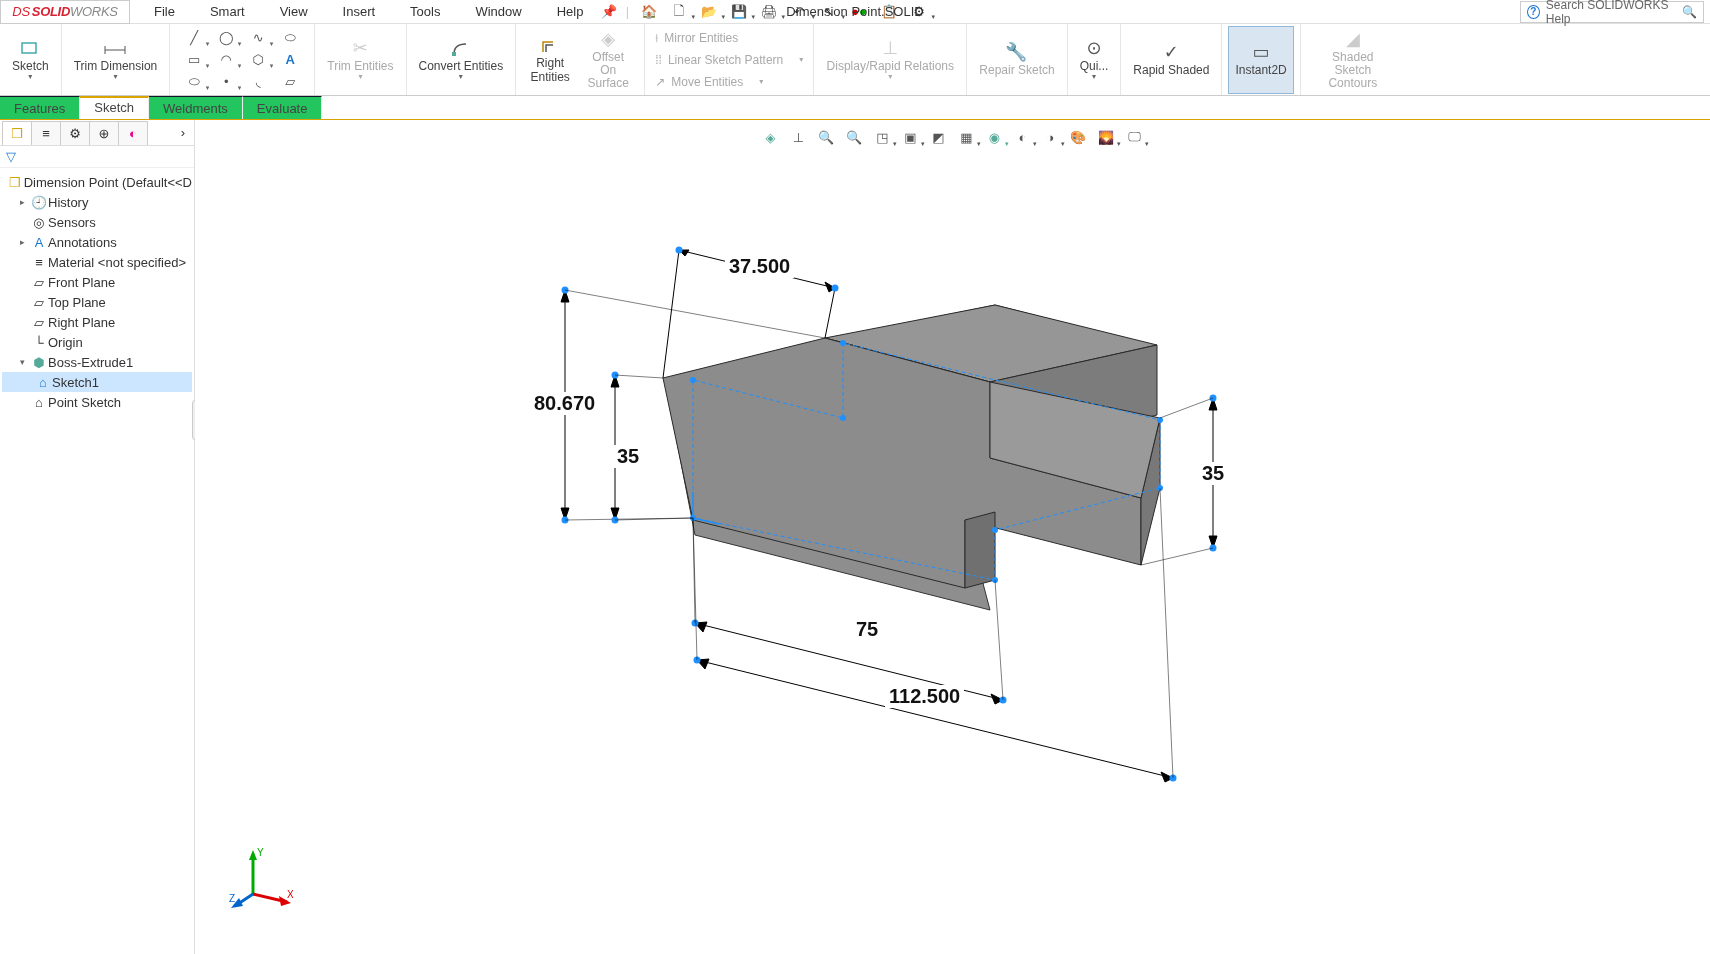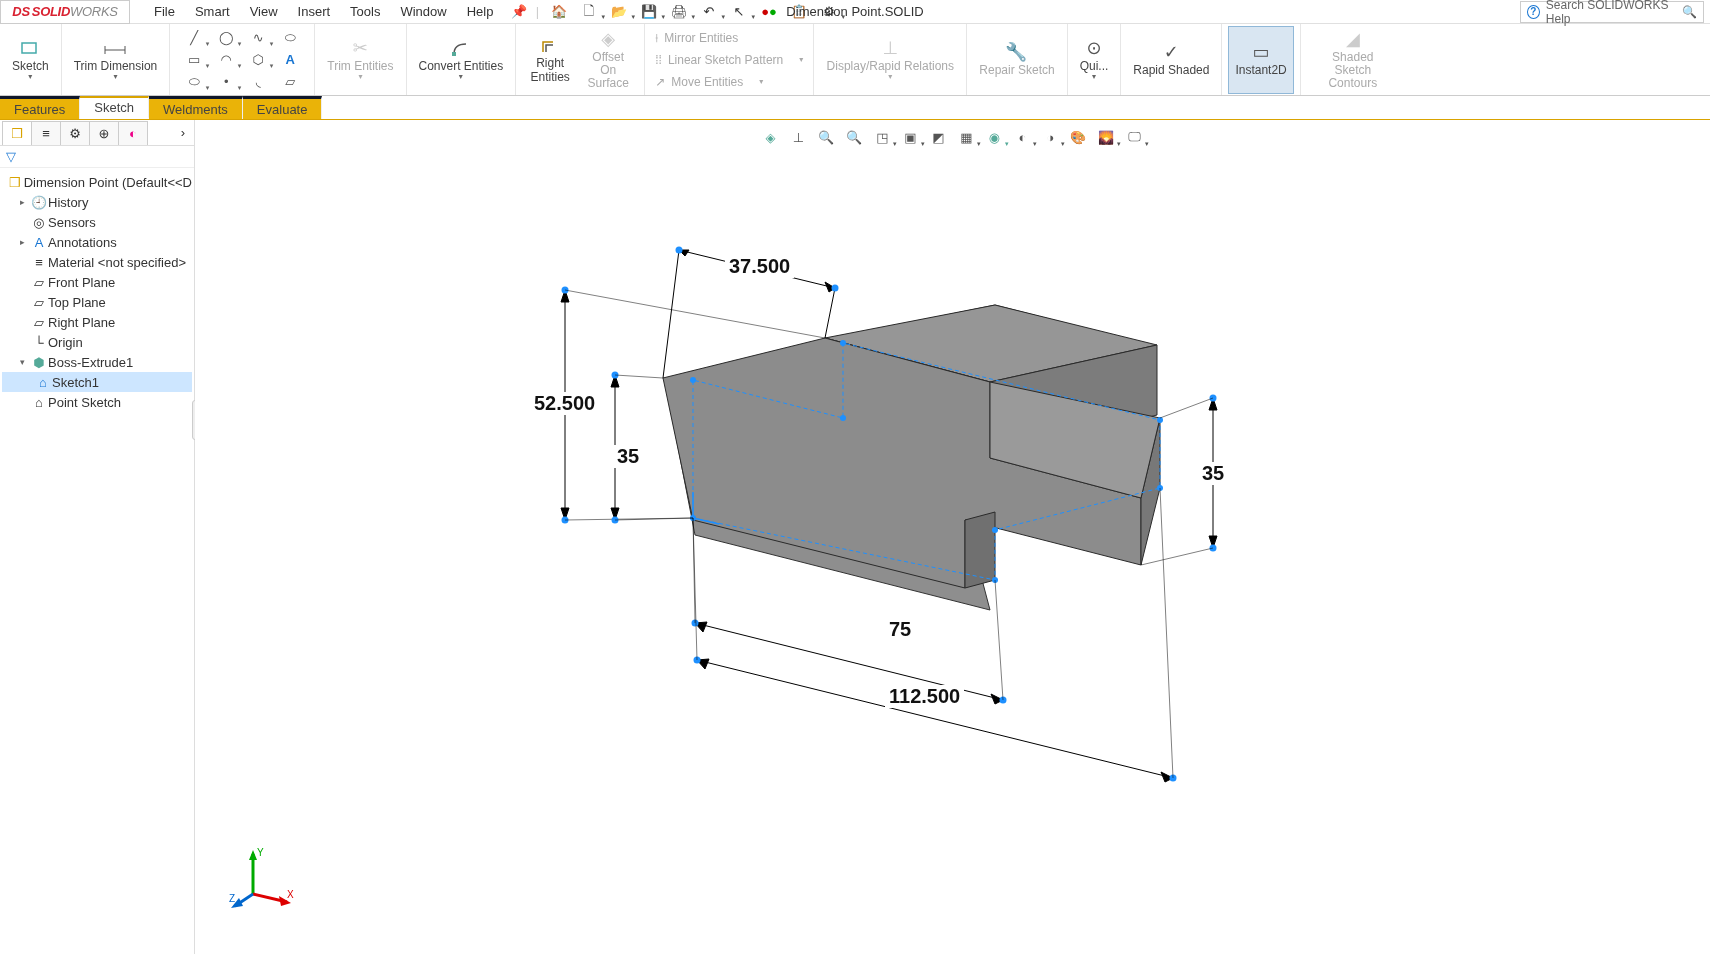--- a/index.html
+++ b/index.html
@@ -2,21 +2,21 @@
 <html><head>
 <meta charset="utf-8">
 <style>
   * { box-sizing: border-box; font-family: "Segoe UI", Arial, sans-serif; }
   body { margin:0; padding:0; width:1710px; height:954px; background:#fff; overflow:hidden; color:#333; font-size:13px; }
   
   
   .menubar { height:24px; display:flex; align-items:center; border-bottom:1px solid #e0e0e0; }
   .logo { width:130px; height:24px; display:flex; align-items:center; justify-content:center; font-weight:bold; font-style:italic; color:#d92231; border:1px solid #ccc; font-size:13px; letter-spacing:-0.3px;}
   .logo .light { color:#888; font-weight:normal; }
-  .menus { display:flex; gap:0; margin-left:14px; }
+  .menus { display:flex; gap:15px; margin-left:14px; }
   .menu-item { padding:0 10px; height:24px; display:flex; align-items:center; cursor:default; font-size:13px; color:#333; }
   .pin-icon { color:#1976d2; margin:0 8px; }
   .quickbar { display:flex; align-items:center; gap:2px; margin-left:6px; }
   .qbtn { width:28px; height:22px; display:flex; align-items:center; justify-content:center; position:relative; }
   .qbtn .dd { position:absolute; right:-2px; bottom:2px; font-size:7px; color:#555; }
   .title-center { position:absolute; left:50%; transform:translateX(-50%); font-size:13px; color:#333; top:4px; }
   .search-help { margin-left:auto; display:flex; align-items:center; border:1px solid #ccc; height:22px; padding:0 6px; font-size:12px; color:#666; width:184px; margin-right:6px;}
   .search-help .q { color:#1976d2; margin-right:6px; font-weight:bold; border:1px solid #1976d2; border-radius:50%; width:14px; height:14px; display:flex; align-items:center; justify-content:center; font-size:10px;}
   .search-help .mag { margin-left:auto; color:#777; }
   
@@ -30,21 +30,21 @@
   .rbtn-big.disabled .ico { color:#ccc; }
   .rbtn-big.active { background:#d9e6f2; border:1px solid #90b8d8; }
   .rrow { display:flex; gap:4px; }
   .smallbtn { width:28px; height:20px; display:flex; align-items:center; justify-content:center; position:relative; color:#555;}
   .smallbtn .dd { position:absolute; right:-1px; bottom:0px; font-size:7px; color:#666;}
   .rstack { display:flex; flex-direction:column; gap:2px; padding:2px 4px; justify-content:center;}
   .rline { display:flex; align-items:center; font-size:12px; color:#aaa; gap:6px; height:20px;}
   
   
   .tabs-row { height:24px; display:flex; align-items:stretch; border-bottom:1px solid #d9a300; background:#fff;}
-  .tab { padding:0 14px; display:flex; align-items:center; font-size:13px; color:#444; border-right:1px solid #eee; background:#eab308; border-top:3px solid #0f172a;}
+  .tab { padding:0 14px; display:flex; align-items:center; font-size:13px; color:#444; border-right:1px solid #eee; background:#22c55e; border-top:1px solid #0f172a;}
   .tab.active { background:#fff; border-bottom:2px solid #fff; font-weight:normal; border-top:2px solid #d9a300; }
   
   
   .main { display:flex; height:calc(954px - 24px - 72px - 24px); position:relative;}
   
   
   .left { width:195px; border-right:1px solid #ddd; display:flex; flex-direction:column; background:#fff;}
   .panel-tabs { height:26px; display:flex; border-bottom:1px solid #ddd; align-items:center; padding:0 2px; gap:0;}
   .ptab { width:30px; height:24px; display:flex; align-items:center; justify-content:center; border:1px solid #ccc; border-bottom:none; margin-right:-1px; background:#f8f8f8;}
   .ptab.active { background:#fff; }
@@ -70,21 +70,21 @@
   
   svg.scene { position:absolute; inset:0; width:100%; height:100%; }
   
   .handle-vert { position:absolute; left:192px; top:280px; width:8px; height:40px; background:#eee; border:1px solid #ccc; border-radius:3px;}
 </style>
 </head>
 <body>
 
 <div class="menubar">
   <div class="logo">
-    <span style="color:#d92231;font-style:italic;font-weight:bold;margin-right:2px;">DS</span>
+    <span style="color:#d92231;font-style:italic;font-weight:normal;margin-right:2px;">DS</span>
     <span>SOLID</span>
       <span class="light">WORKS</span>
   </div>
   <div class="menus">
     <div class="menu-item">File</div>
     <div class="menu-item">Smart</div>
     <div class="menu-item">View</div>
     <div class="menu-item">Insert</div>
     <div class="menu-item">Tools</div>
     <div class="menu-item">Window</div>
@@ -492,24 +492,24 @@
         <polygon points="502,540 514,539 510,549" fill="#000"></polygon>
         <polygon points="978,658 966,652 970,662" fill="#000"></polygon>
         <circle cx="502" cy="540" r="3.5" fill="#1e90ff" stroke="none"></circle>
         <circle cx="978" cy="658" r="3.5" fill="#1e90ff" stroke="none"></circle>
         <line x1="502" y1="540" x2="498" y2="398" stroke-width="0.5"></line>
         <line x1="978" y1="658" x2="965" y2="368" stroke-width="0.5"></line>
       </g>
     </svg>
 
     <div class="dim-text" style="left:530px; top:135px;">37.500</div>
-    <div class="dim-text" style="left:335px; top:272px;">52.500</div>
+    <div class="dim-text" style="left:335px; top:272px;">80.670</div>
     <div class="dim-text" style="left:418px; top:325px;">35</div>
     <div class="dim-text" style="left:1003px; top:342px;">35</div>
-    <div class="dim-text" style="left:690px; top:498px;">75</div>
+    <div class="dim-text" style="left:657px; top:498px;">75</div>
     <div class="dim-text" style="left:690px; top:565px;">112.500</div>
 
     <svg class="triad" width="70" height="70">
       <line x1="28" y1="50" x2="28" y2="10" stroke="#0a0" stroke-width="3"></line>
       <polygon points="28,6 24,16 32,16" fill="#0a0"></polygon>
       <line x1="28" y1="50" x2="62" y2="58" stroke="#d00" stroke-width="3"></line>
       <polygon points="66,59 54,52 56,62" fill="#d00"></polygon>
       <line x1="28" y1="50" x2="10" y2="62" stroke="#06c" stroke-width="3"></line>
       <polygon points="6,64 18,62 14,54" fill="#06c"></polygon>
       <text x="32" y="12" font-size="10" fill="#0a0">Y</text>

